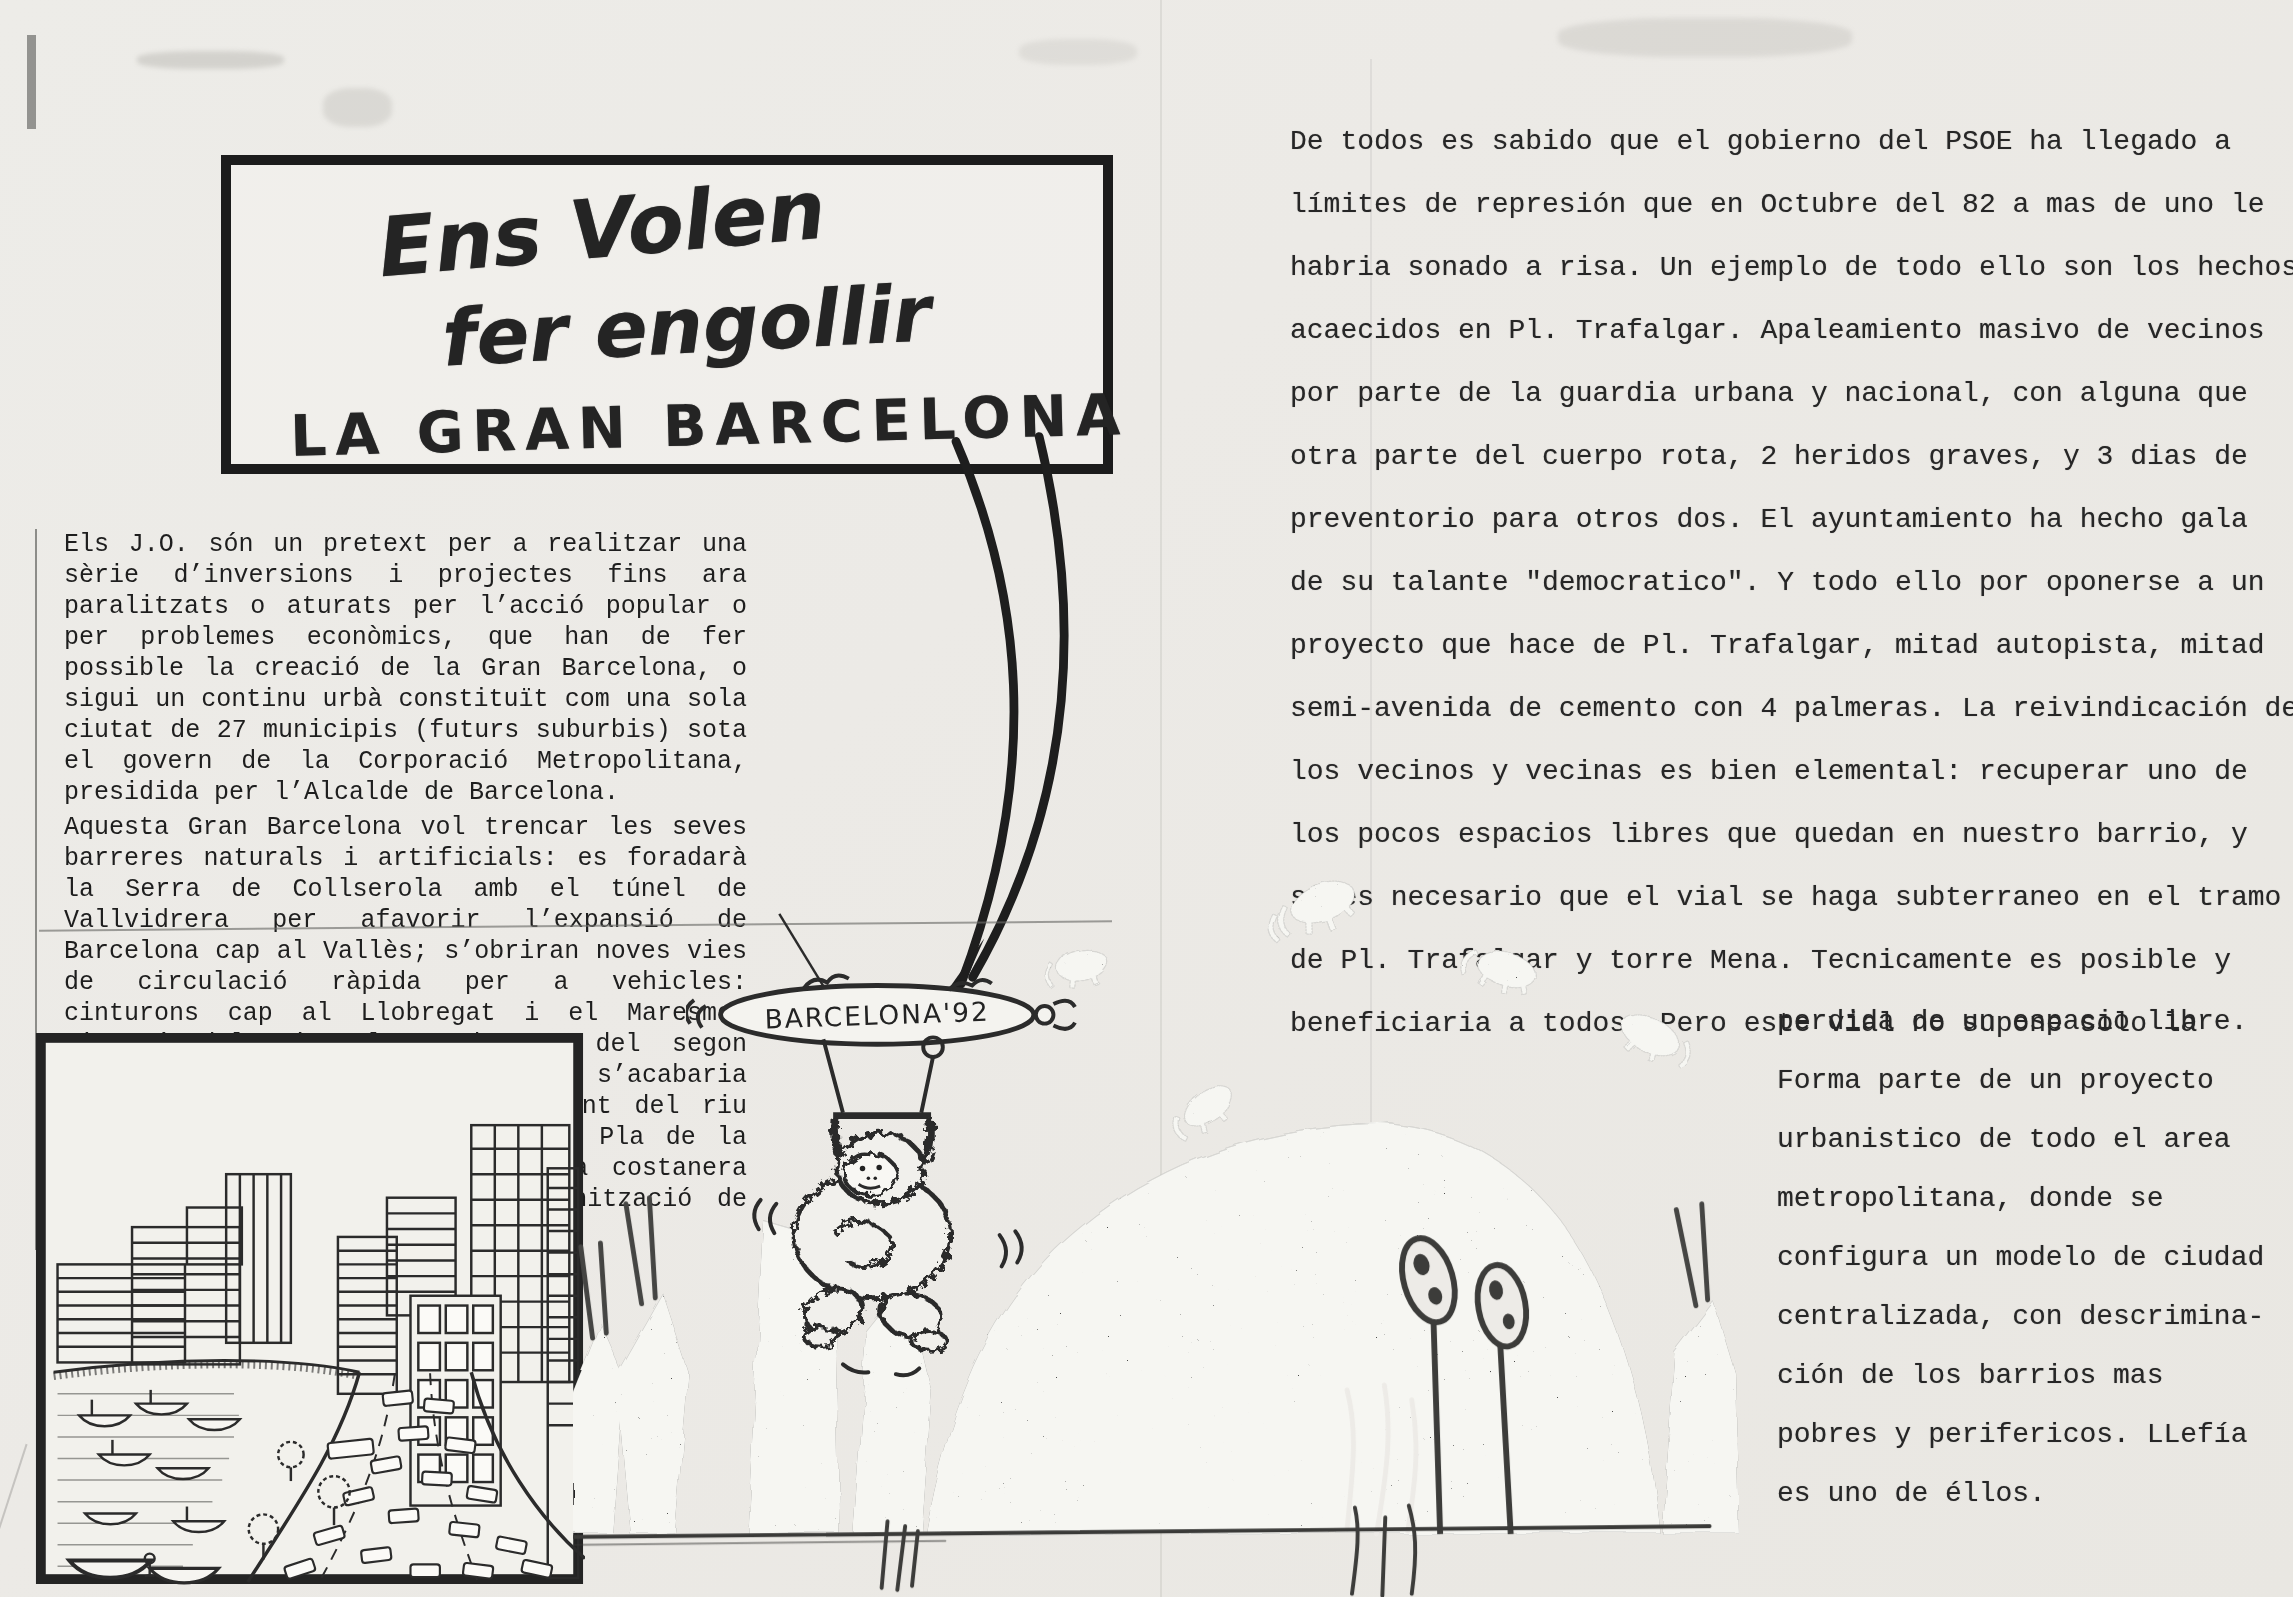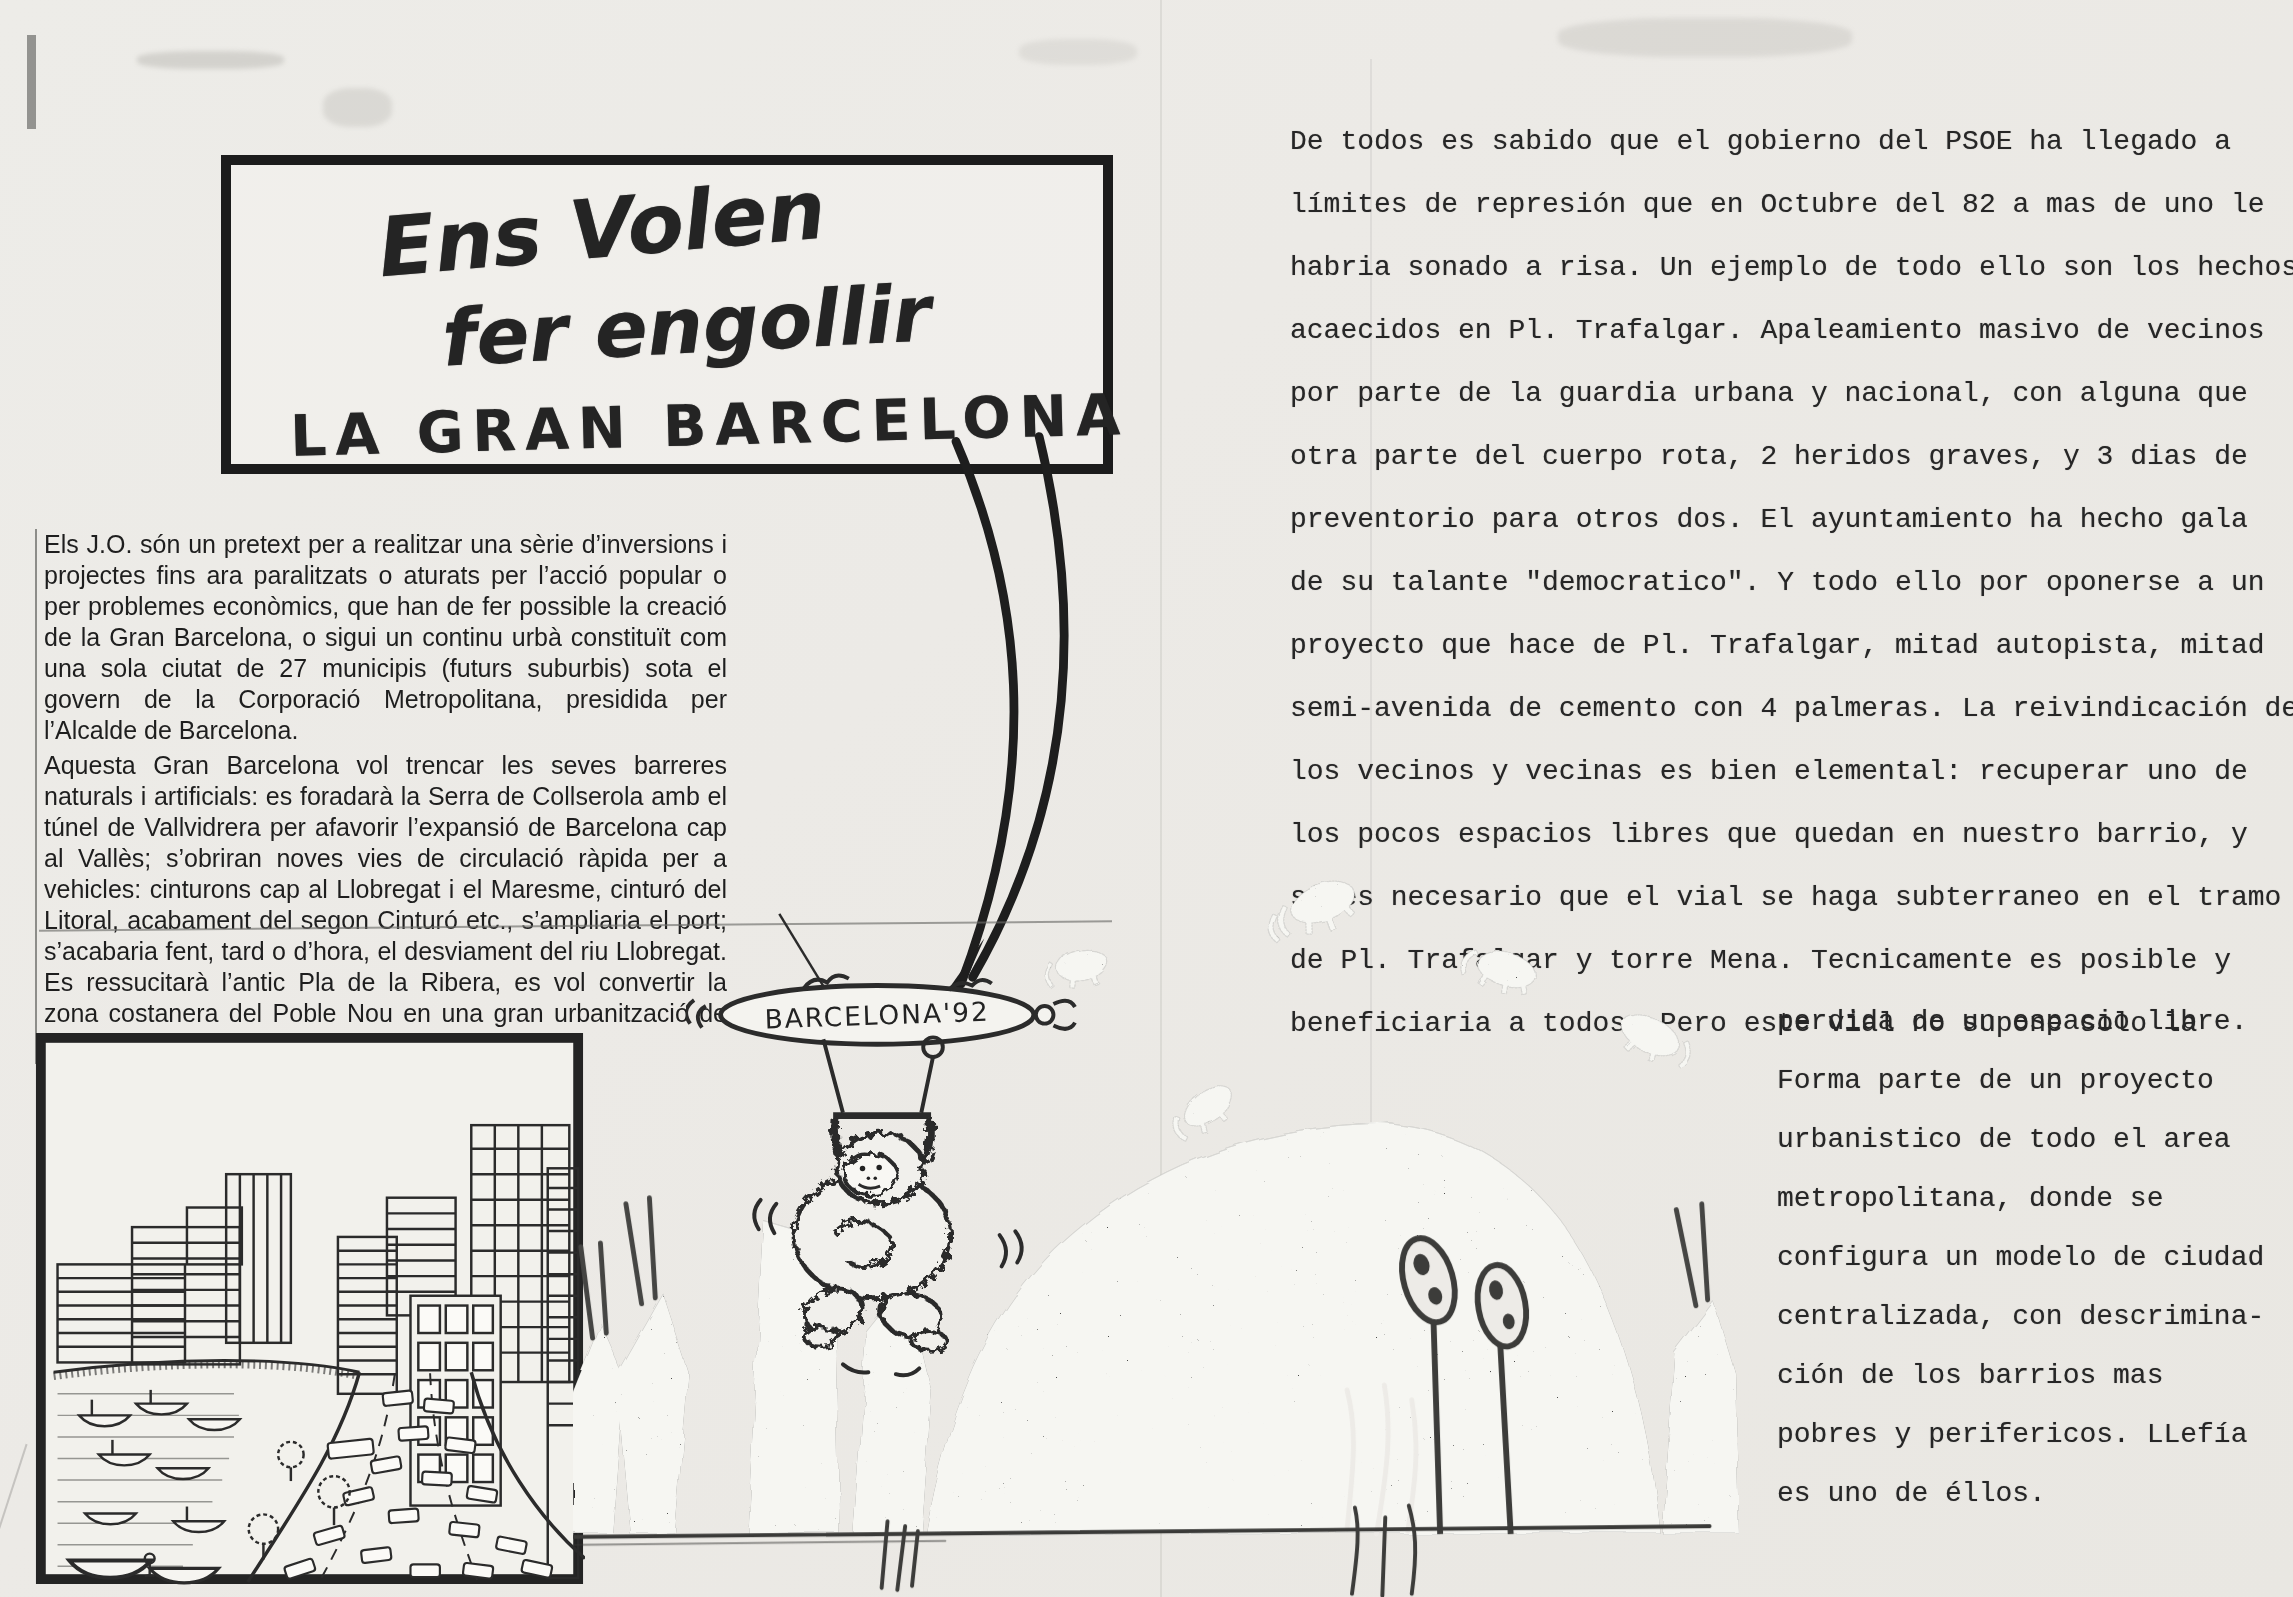--- a/index.html
+++ b/index.html
@@ -11,23 +11,23 @@
   .title-box{position:absolute;left:221px;top:155px;width:892px;height:319px;
              border:10.8px solid #1c1c1c;box-sizing:border-box;
              background:rgba(248,247,243,.35);}
   .hand{position:absolute;font-family:"DejaVu Sans",sans-serif;font-style:italic;
         font-weight:700;color:#242424;text-shadow:0 0 1px rgba(30,30,30,.55);white-space:nowrap;}
   .hand-1{left:147px;top:15.7px;font-size:82px;transform:rotate(-5deg);}
   .hand-2{left:211px;top:116px;font-size:78px;transform:rotate(-3deg);}
   .hand-3{left:59px;top:227px;font-size:57px;letter-spacing:8.8px;transform:rotate(-1.5deg);font-style:normal;}
   
   .article-ca{position:absolute;left:35px;top:529px;width:683px;
-              font-family:Liberation Sans, sans-serif;font-size:25px;line-height:31px;
+              font-family:Liberation Mono, monospace;font-size:25px;line-height:31px;
               color:#1e1e1e;text-align:justify;border-left:2.9px solid #8d8d89;
-              padding-left:7px;}
+              padding-left:27px;}
   .article-ca p{margin:0 0 3.9px 0;}
   .ca-underline{position:absolute;left:39px;top:925px;width:1073px;height:2px;
                 background:#6f6f6c;transform:rotate(-0.5deg);opacity:.65;}
   
   .typed{font-family:"Liberation Mono","DejaVu Sans Mono",monospace;color:#262626;
          white-space:pre-line;text-shadow:0 0 1px rgba(40,40,40,.4);margin-left:24px;}
   .typed-full{position:absolute;left:1266px;top:110px;width:1027px;
               font-size:28px;line-height:63px;}
   .typed-narrow{position:absolute;left:1753px;top:992px;width:549px;
                 font-size:28px;line-height:59px;}

